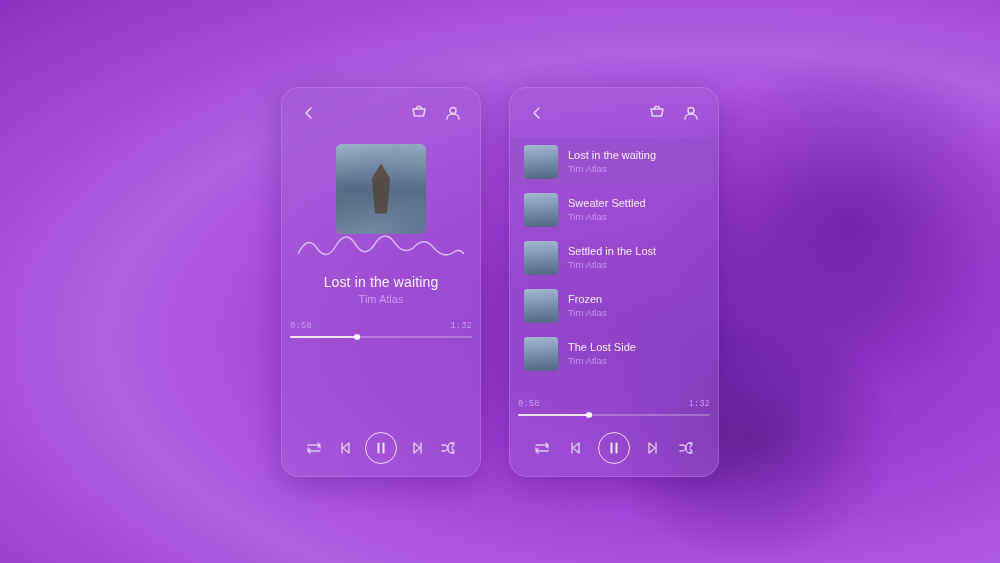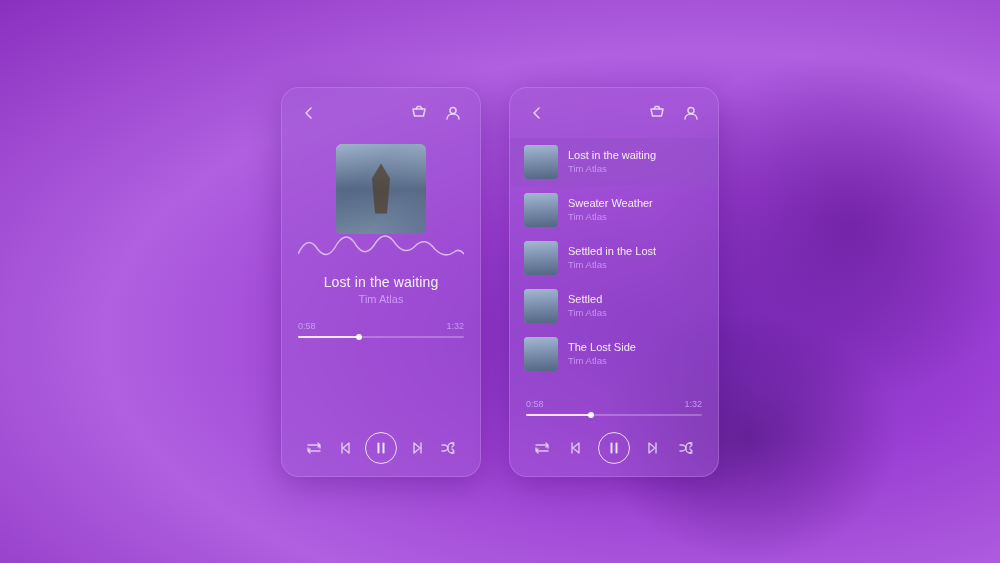--- a/index.html
+++ b/index.html
@@ -170,21 +170,22 @@
     }
 
     .track-artist {
       color: rgba(220,180,255,0.75);
       font-size: 11px;
       margin-top: 3px;
     }
 
     
     .progress-area {
-      padding: 10px 16px 4px;
+      padding: 10px 8px 4px;
+      font-family: Liberation Mono, monospace;
     }
 
     .time-labels {
       display: flex;
       justify-content: space-between;
       color: rgba(220,190,255,0.7);
       font-size: 9px;
       margin-bottom: 5px;
     }
 
@@ -451,41 +452,41 @@
           <div class="playlist-song">Lost in the waiting</div>
           <div class="playlist-artist">Tim Atlas</div>
         </div>
       </div>
 
       <div class="playlist-item">
         <div class="playlist-thumb">
           <div class="playlist-thumb-inner"></div>
         </div>
         <div class="playlist-text">
-          <div class="playlist-song">Sweater Weather</div>
+          <div class="playlist-song">Sweater Settled</div>
           <div class="playlist-artist">Tim Atlas</div>
         </div>
       </div>
 
       <div class="playlist-item">
         <div class="playlist-thumb">
           <div class="playlist-thumb-inner"></div>
         </div>
         <div class="playlist-text">
           <div class="playlist-song">Settled in the Lost</div>
           <div class="playlist-artist">Tim Atlas</div>
         </div>
       </div>
 
       <div class="playlist-item">
         <div class="playlist-thumb">
           <div class="playlist-thumb-inner"></div>
         </div>
         <div class="playlist-text">
-          <div class="playlist-song">Settled</div>
+          <div class="playlist-song">Frozen</div>
           <div class="playlist-artist">Tim Atlas</div>
         </div>
       </div>
 
       <div class="playlist-item">
         <div class="playlist-thumb">
           <div class="playlist-thumb-inner"></div>
         </div>
         <div class="playlist-text">
           <div class="playlist-song">The Lost Side</div>

